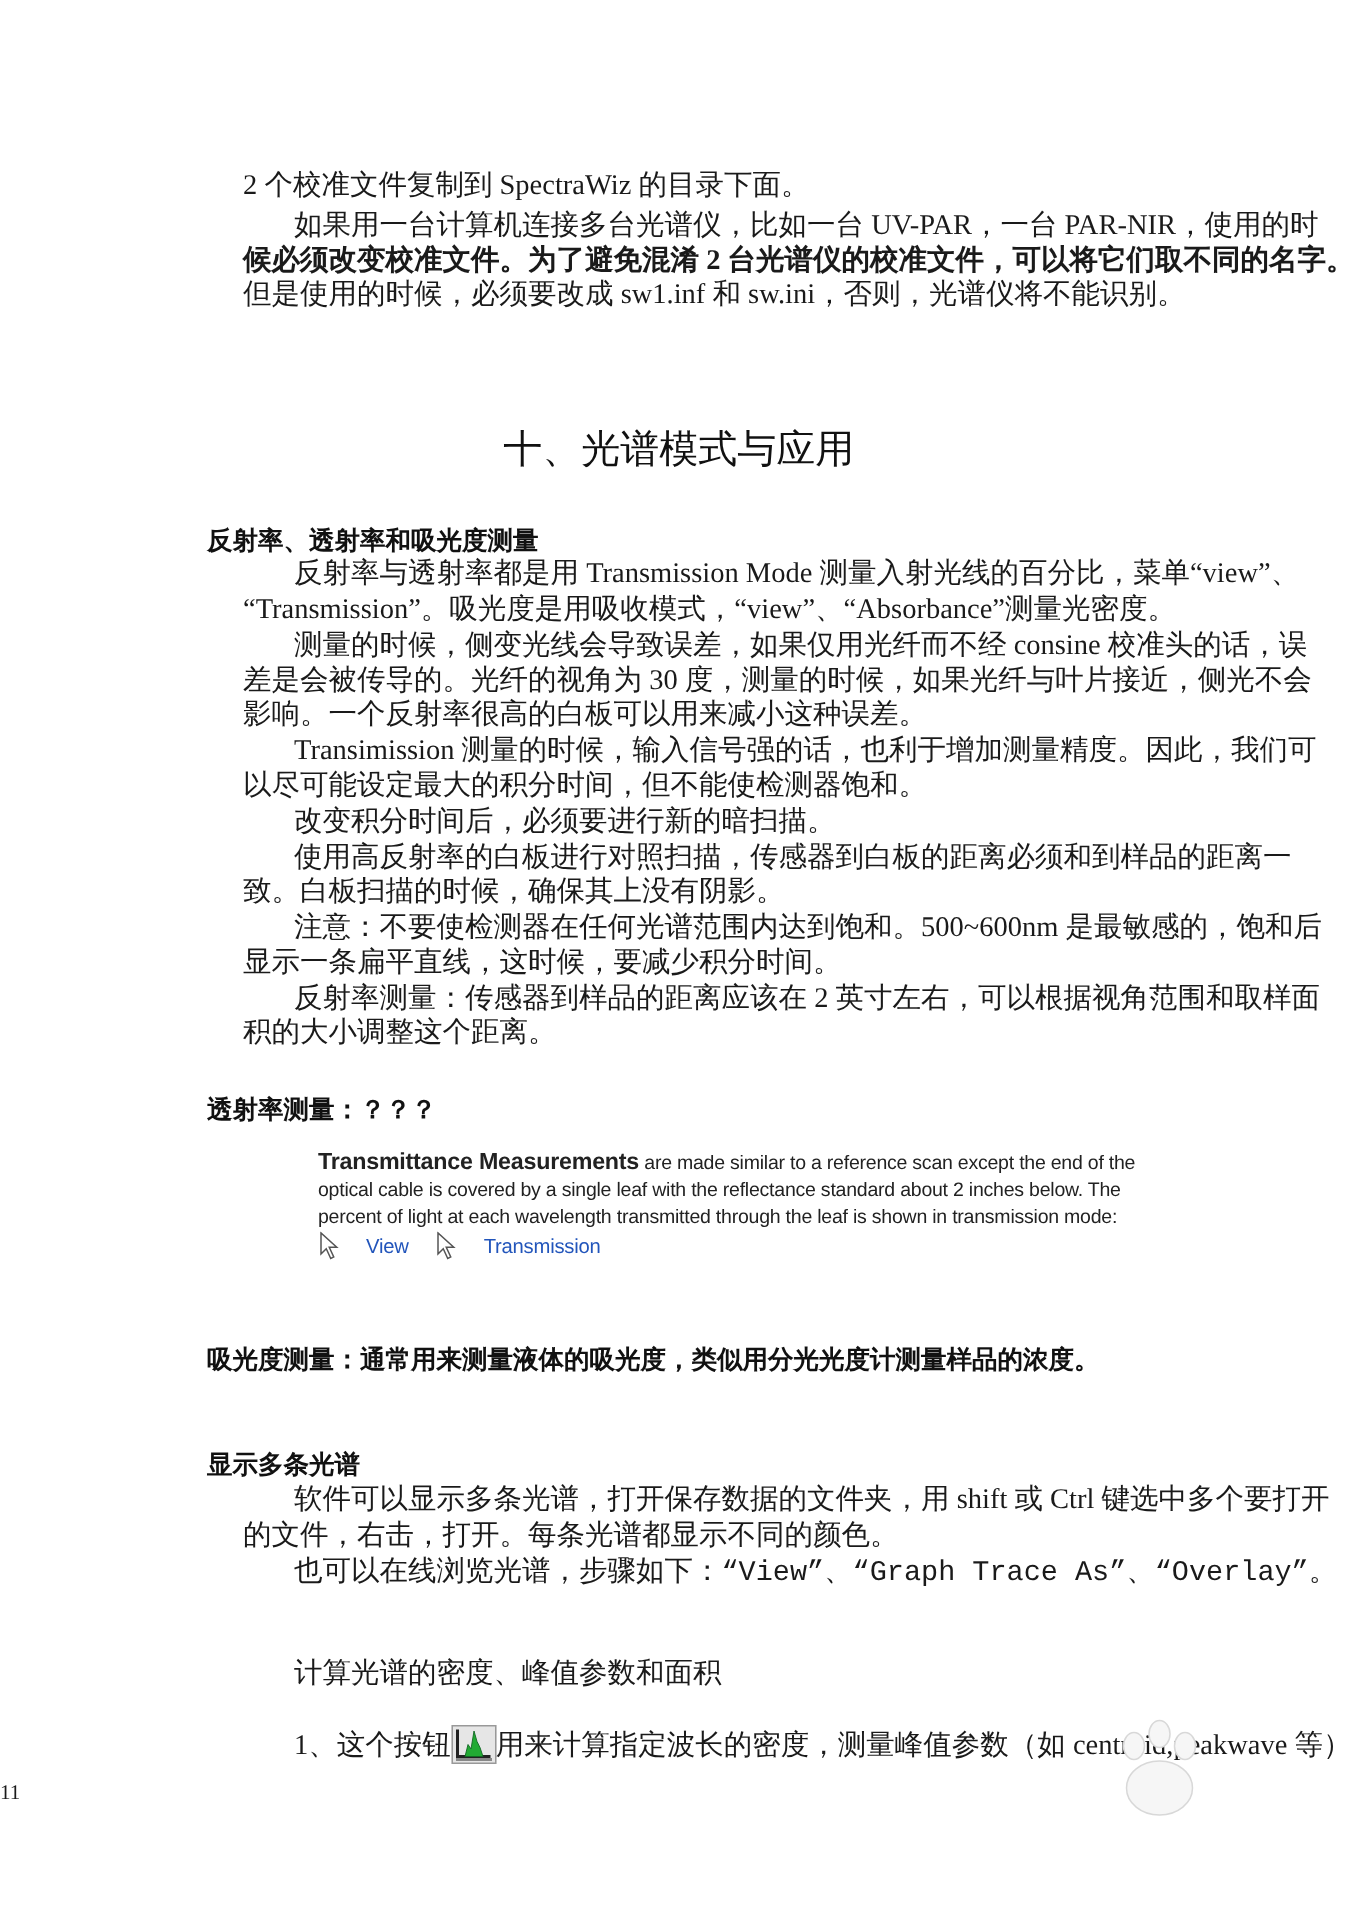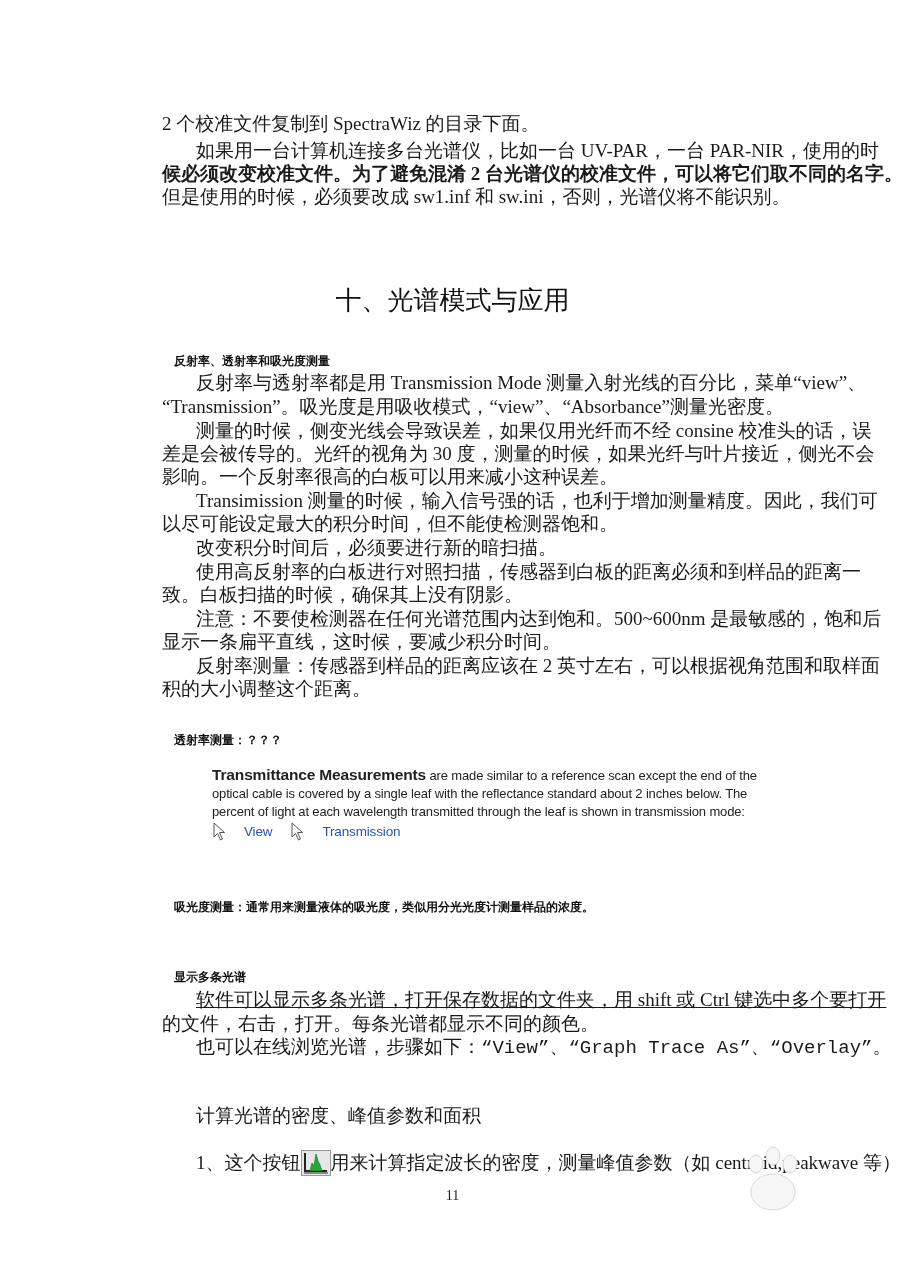--- a/index.html
+++ b/index.html
@@ -19,45 +19,44 @@
       position: absolute;
       left: 0; width: 905px; top: 283px;
       text-align: center;
       font-size: 26px;
       line-height: 34px;
       font-family: "DejaVu Serif", serif;
       color: #111;
     }
     .heading {
       position: absolute;
-      font-size: 12px;
+      font-size: 17px;
       line-height: 20px;
       font-weight: bold;
       white-space: nowrap;
       font-family: "DejaVu Sans", sans-serif;
       color: #111;
-      margin-left: 36px;
     }
     .shot {
       position: absolute;
       left: 212px; top: 766px; width: 620px;
       font-family: "Liberation Sans", sans-serif;
       font-size: 13px; line-height: 18px; color: #222;
       letter-spacing: -0.15px;
     }
     .shot .bold { font-weight: bold; font-size: 15.5px; }
     .shot .nav { margin-top: 1px; display: flex; align-items: center; gap: 14px; color: #2255bb; font-size: 13.5px; }
     .cursor-icon { display: inline-block; width: 18px; height: 20px; vertical-align: middle; }
     .tool-icon {
       display: inline-block; width: 30px; height: 26px; vertical-align: -6px;
       border: 1px solid #999; background: #e6e6e6; box-sizing: border-box;
     }
     .page-number {
       position: absolute; left: 0; width: 905px; top: 1188px;
-      text-align: center; font-size: 14px; font-family: "Liberation Serif", serif;
+      font-size: 14px; font-family: "Liberation Serif", serif;
     }
     .watermark {
       position: absolute; left: 640px; top: 1150px; width: 240px; height: 120px;
       color: #e4e4e4; font-family: "DejaVu Sans", sans-serif; font-weight: bold;
     }
     .watermark .brand { position: absolute; left: 10px; top: 16px; font-size: 40px; letter-spacing: 2px;
       -webkit-text-stroke: 1px #d6d6d6; color: #f4f4f4; }
     .watermark .url { position: absolute; left: 10px; top: 70px; font-size: 22px;
       -webkit-text-stroke: 1px #d6d6d6; color: #f4f4f4; }
     .paw { position: absolute; left: 100px; top: -4px; width: 70px; height: 70px; }
@@ -104,21 +103,21 @@
     <svg class="cursor-icon" viewBox="0 0 18 20" style="margin-left:4px;">
       <path d="M2 1 L2 15 L5.5 11.5 L8.5 18 L10.5 17 L7.5 10.5 L12.5 10.5 Z" fill="#fff" stroke="#555" stroke-width="1"></path>
     </svg>
     <span>Transmission</span>
   </div>
 </div>
 
 <div class="heading" style="left:138px; top:897px;">吸光度测量：通常用来测量液体的吸光度，类似用分光光度计测量样品的浓度。</div>
 
 <div class="heading" style="left:138px; top:967px;">显示多条光谱</div>
-<div class="line" style="left:196px; top:990px;text-decoration:underline;">软件可以显示多条光谱，打开保存数据的文件夹，用 shift 或 Ctrl 键选中多个要打开</div>
+<div class="line" style="left:196px; top:990px;">软件可以显示多条光谱，打开保存数据的文件夹，用 shift 或 Ctrl 键选中多个要打开</div>
 <div class="line" style="left:162px; top:1014px;">的文件，右击，打开。每条光谱都显示不同的颜色。</div>
 <div class="line" style="left:196px; top:1038px;font-family:Liberation Mono, monospace;">也可以在线浏览光谱，步骤如下：“View”、“Graph Trace As”、“Overlay”。</div>
 
 <div class="line" style="left:196px; top:1106px;">计算光谱的密度、峰值参数和面积</div>
 <div class="line" style="left:196px; top:1150px;">
   <span>1、这个按钮</span><span class="tool-icon"><svg width="28" height="24" viewBox="0 0 28 24">
         <path d="M3 2 L3 20 L25 20" fill="none" stroke="#222" stroke-width="2"></path>
         <path d="M8 20 L10 12 L12 15 L14 3 L16 10 L18 14 L20 20 Z" fill="#22aa33" stroke="#116622" stroke-width="0.6"></path>
         <rect x="2" y="21" width="24" height="2" fill="#888"></rect>
       </svg></span><span>用来计算指定波长的密度，测量峰值参数（如 centroid,peakwave 等），</span>

